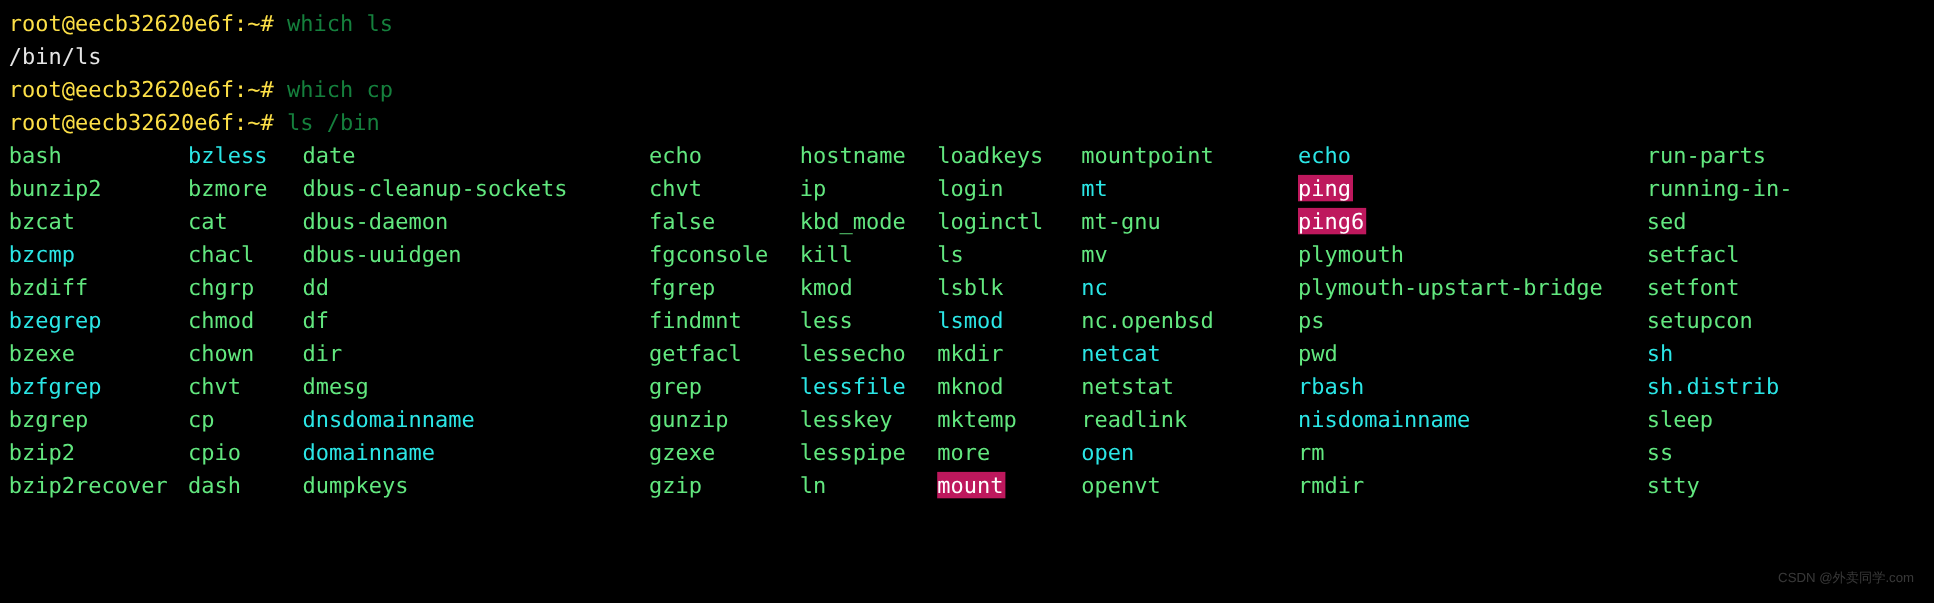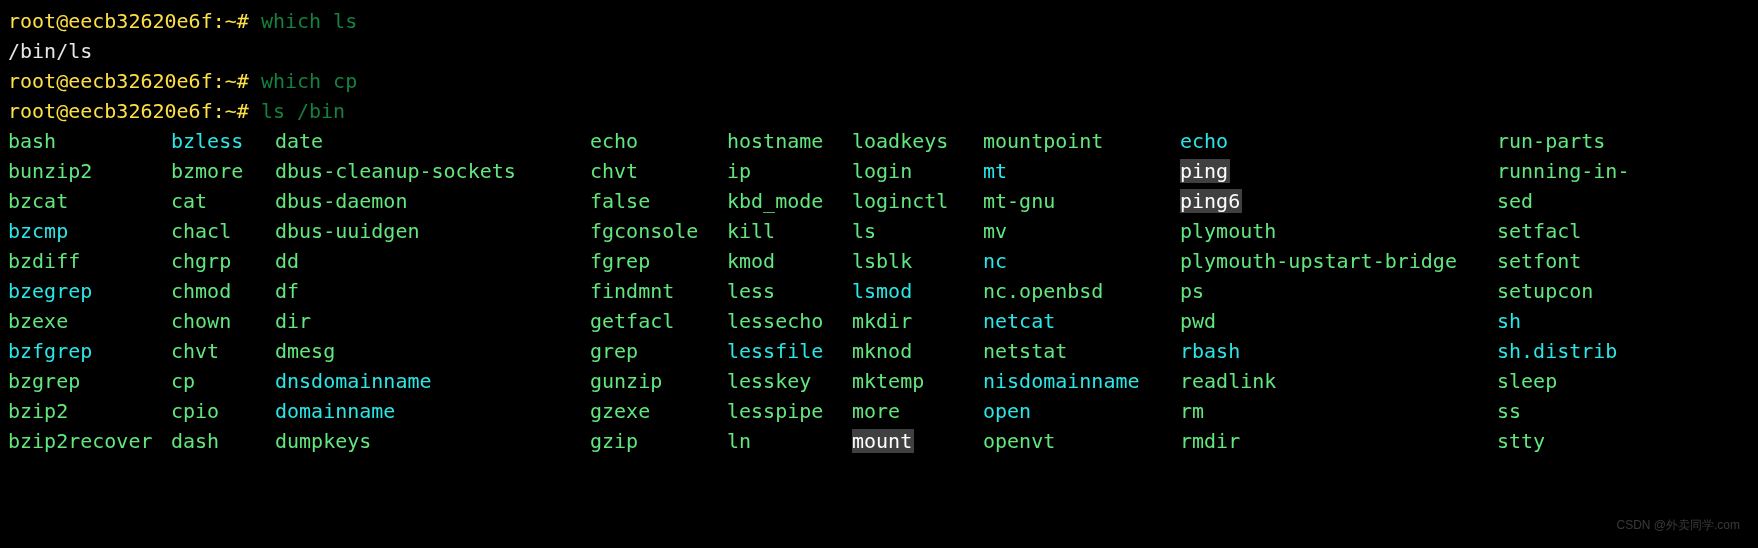--- a/index.html
+++ b/index.html
@@ -23,21 +23,21 @@
   .grid {
     display: grid;
     grid-template-columns: 159px 100px 311px 133px 121px 127px 193px 313px 113px;
     column-gap: 4px;
   }
   .cell { white-space: pre; }
   .green { color: #62e77f; }
   .cyan  { color: #2be6e6; }
   .hl {
     color: #ffffff;
-    background: #404040;
+    background: #be185d;
     padding: 0 2px 0 0;
   }
   .watermark {
     position: absolute;
     right: 18px;
     bottom: 8px;
     font-size: 12px;
     color: rgba(200,200,200,0.28);
     font-family: Liberation Sans, sans-serif;
     pointer-events: none;
@@ -130,22 +130,22 @@
       <div class="cell"><span class="green">mknod</span></div>
       <div class="cell"><span class="green">netstat</span></div>
       <div class="cell"><span class="cyan">rbash</span></div>
       <div class="cell"><span class="cyan">sh.distrib</span></div>
       <div class="cell"><span class="green">bzgrep</span></div>
       <div class="cell"><span class="green">cp</span></div>
       <div class="cell"><span class="cyan">dnsdomainname</span></div>
       <div class="cell"><span class="green">gunzip</span></div>
       <div class="cell"><span class="green">lesskey</span></div>
       <div class="cell"><span class="green">mktemp</span></div>
+      <div class="cell"><span class="green">readlink</span></div>
       <div class="cell"><span class="cyan">nisdomainname</span></div>
-      <div class="cell"><span class="green">readlink</span></div>
       <div class="cell"><span class="green">sleep</span></div>
       <div class="cell"><span class="green">bzip2</span></div>
       <div class="cell"><span class="green">cpio</span></div>
       <div class="cell"><span class="cyan">domainname</span></div>
       <div class="cell"><span class="green">gzexe</span></div>
       <div class="cell"><span class="green">lesspipe</span></div>
       <div class="cell"><span class="green">more</span></div>
       <div class="cell"><span class="cyan">open</span></div>
       <div class="cell"><span class="green">rm</span></div>
       <div class="cell"><span class="green">ss</span></div>

